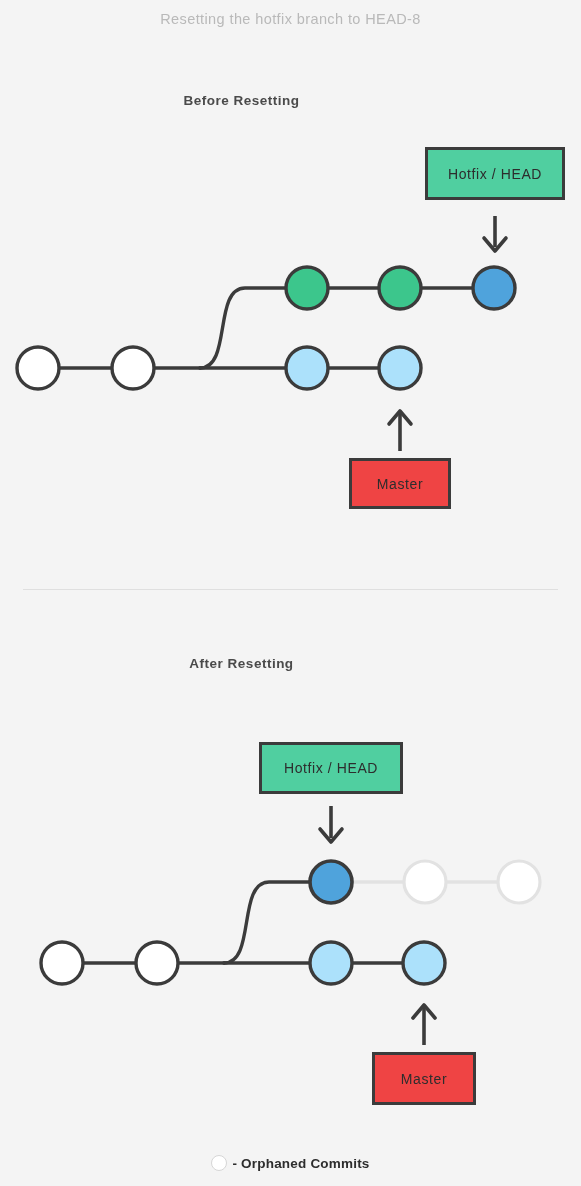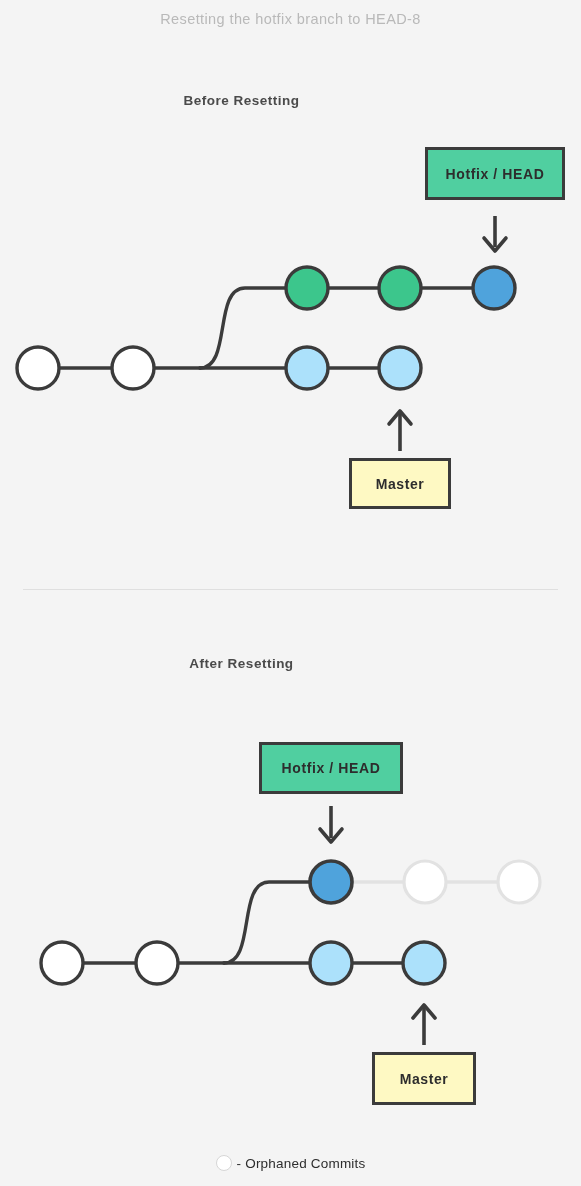--- a/index.html
+++ b/index.html
@@ -66,42 +66,43 @@
   .tag-box {
     position: absolute;
     box-sizing: border-box;
     border: 3px solid #3b3b3b;
     display: flex;
     align-items: center;
     justify-content: center;
     font-size: 14px;
     letter-spacing: 0.6px;
     color: #2d2d2d;
-    font-weight: 700;
+    font-weight: 400;
   }
   .tag-green { background: #50cfa0; }
-  .tag-blue  { background: #fef9c3; text-align: center; }
+  .tag-blue  { background: #ef4444; text-align: center; }
 
   #before-hotfix-tag { left: 425px; top: 147px; width: 140px; height: 53px; }
   #before-master-tag { left: 349px; top: 458px; width: 102px; height: 51px; }
   #after-hotfix-tag  { left: 259px; top: 742px; width: 144px; height: 52px; }
   #after-master-tag  { left: 372px; top: 1052px; width: 104px; height: 53px; }
 
   .legend {
     position: absolute;
     left: 0;
     top: 1155px;
     width: 581px;
     display: flex;
     align-items: center;
     justify-content: center;
     gap: 5px;
     font-size: 13.5px;
     color: #2d2d2d;
     letter-spacing: 0.2px;
+    font-weight: bold;
   }
   .legend-dot {
     width: 16px;
     height: 16px;
     border-radius: 50%;
     background: #ffffff;
     border: 1.6px solid #d6d6d6;
     box-sizing: border-box;
     display: inline-block;
   }

